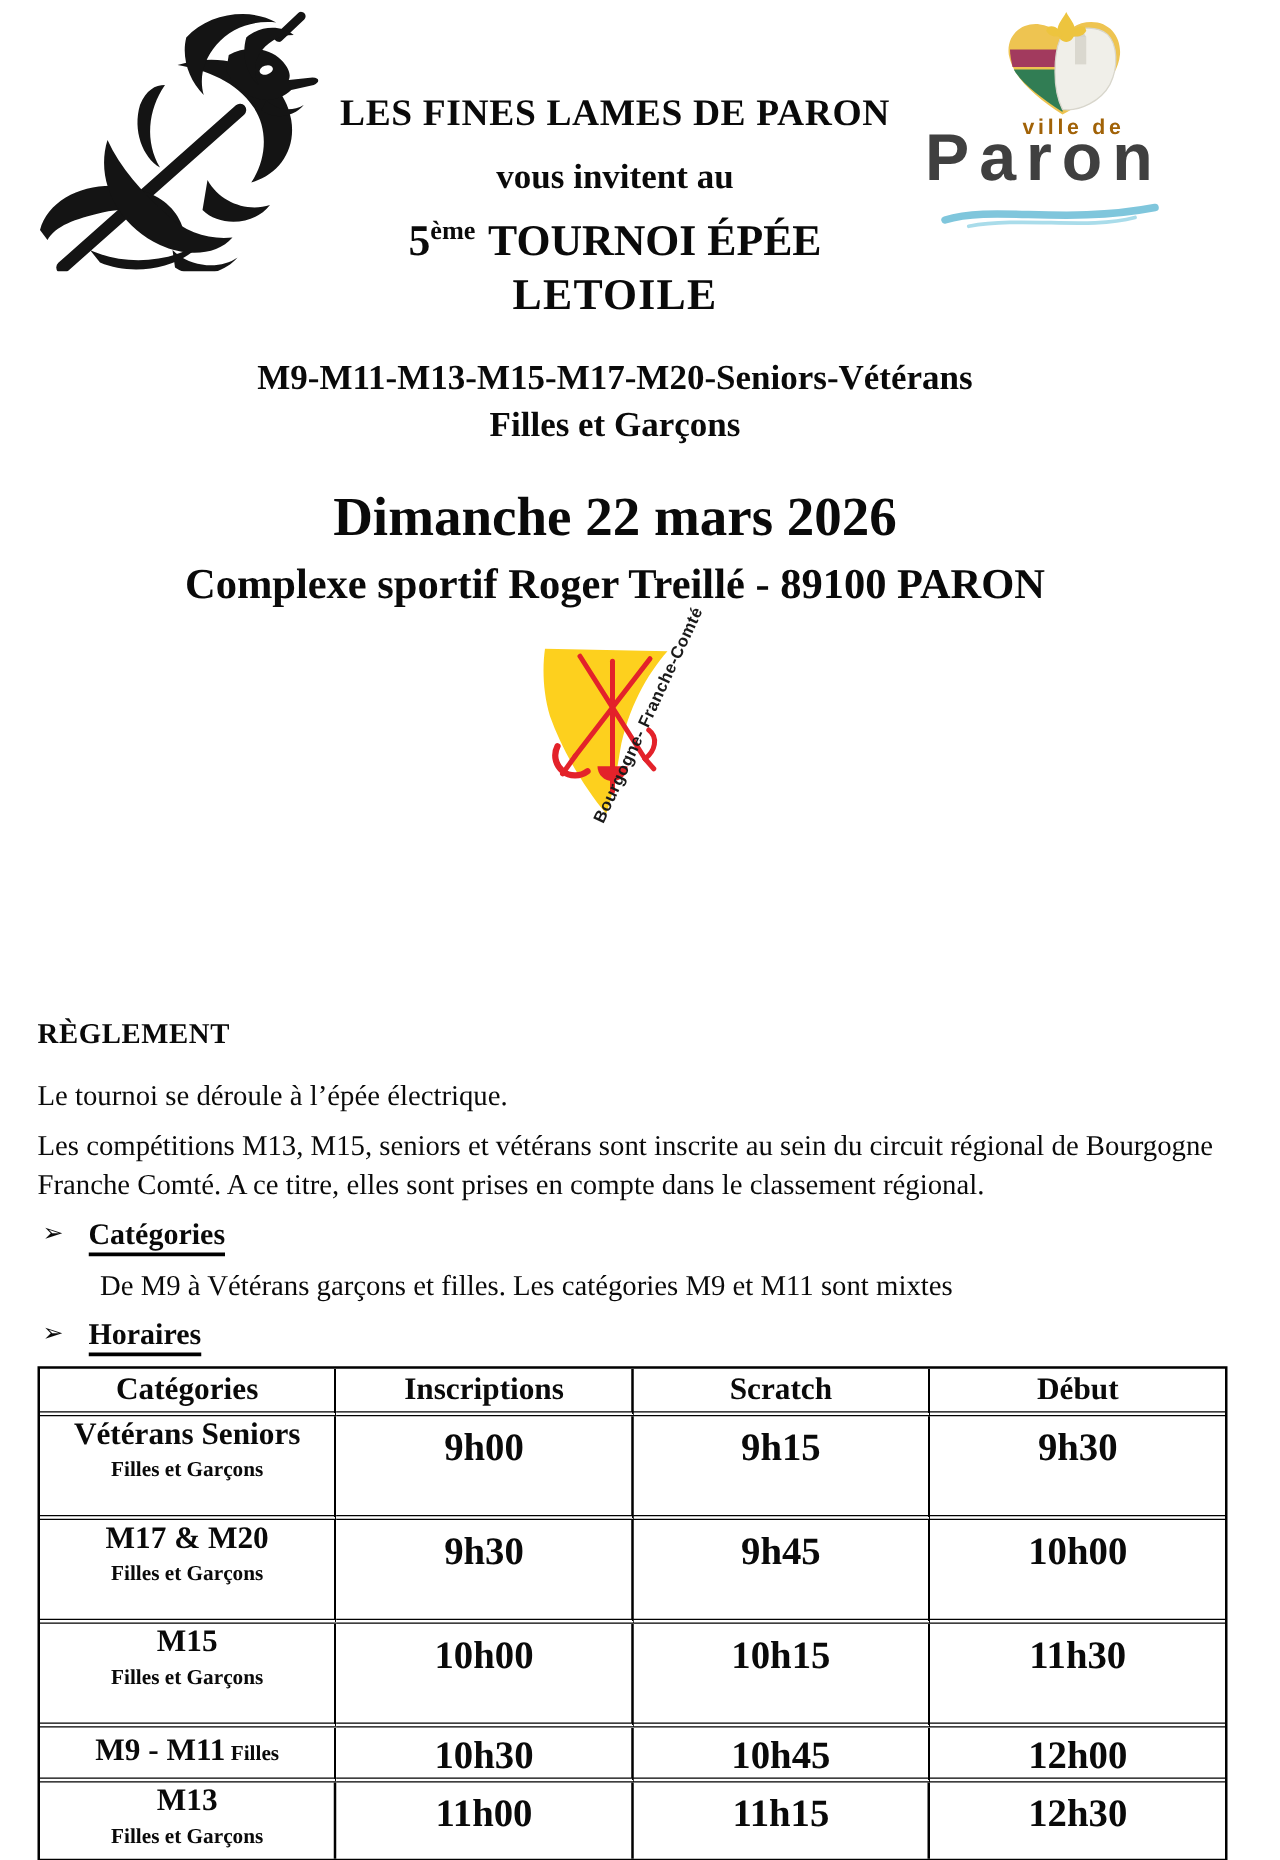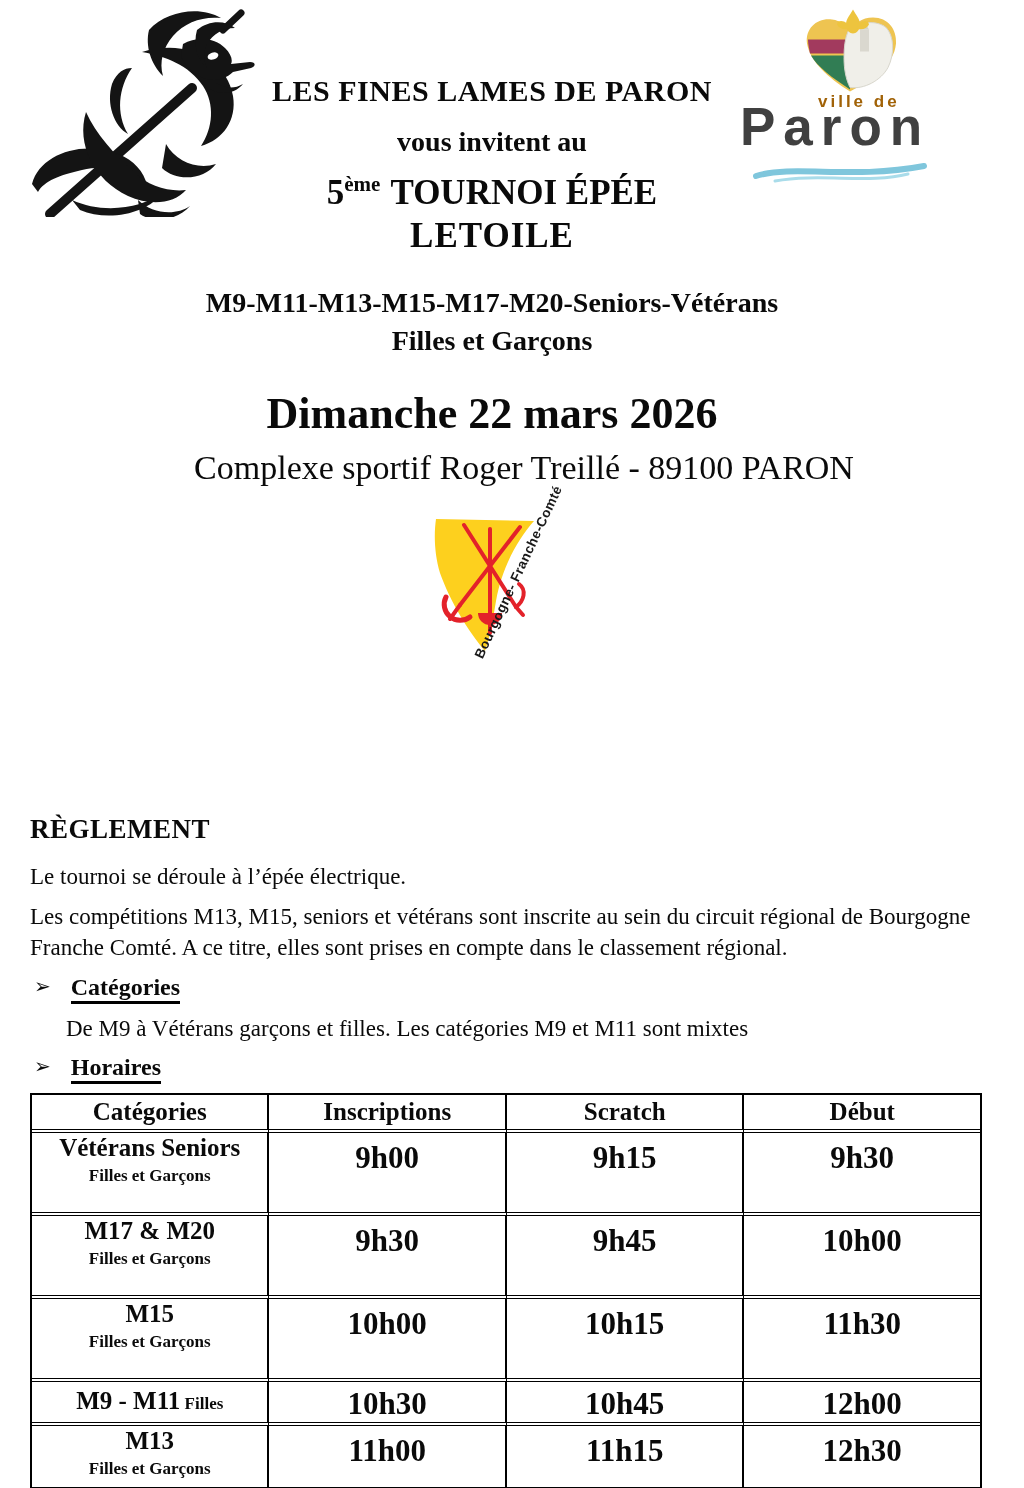--- a/index.html
+++ b/index.html
@@ -13,32 +13,32 @@
   .cc{position:absolute;left:0;width:984px;text-align:center;}
   .h-club{top:34px;font-size:30px;font-weight:bold;letter-spacing:.5px;margin-top:40px;}
   .h-invite{top:106px;font-size:28px;font-weight:bold;margin-top:20px;}
   .h-tournoi{top:172px;font-size:35px;font-weight:bold;}
   .h-tournoi sup{font-size:60%;vertical-align:super;}
   .t-rest{margin-left:10px;}
   .h-letoile{top:216px;font-size:35px;font-weight:bold;letter-spacing:1px;}
   .h-cats1{top:287px;font-size:28px;font-weight:bold;}
   .h-cats2{top:325px;font-size:28px;font-weight:bold;}
   .h-date{top:388px;font-size:44px;font-weight:bold;}
-  .h-venue{top:449px;font-size:34px;font-weight:normal;padding-left:32px;}
+  .h-venue{top:449px;font-size:34px;font-weight:bold;}
   
   .intro{left:30px;top:698px;width:956px;font-size:23px;line-height:31.5px;text-align:justify;}
-  .reg-head{left:30px;top:814px;font-size:27px;font-weight:bold;letter-spacing:.5px;}
+  .reg-head{left:30px;top:814px;font-size:23px;font-weight:bold;letter-spacing:.5px;}
   .reg-p1{left:30px;top:864px;font-size:23px;}
   .reg-p2{left:30px;top:901px;width:950px;font-size:23px;line-height:31px;}
   .bullet{left:34px;font-size:24px;font-weight:bold;}
   .bullet .arrow{font-family:"DejaVu Sans",sans-serif;font-size:20px;font-weight:normal;margin-right:14px;vertical-align:2px;}
   .bullet .blabel{border-bottom:3px solid #000;padding-bottom:1px;}
   .b-cat{top:974px;}
   .b-hor{top:1054px;}
-  .cat-text{left:66px;top:1016px;font-size:23px;}
+  .cat-text{left:80px;top:1016px;font-size:23px;}
   
   .sched{left:30px;top:1093px;width:952px;border:2px solid #000;border-collapse:separate;border-spacing:0;table-layout:fixed;}
   .sched th,.sched td{border-right:2px solid #000;border-bottom:4px double #000;padding:0;}
   .sched th:last-child,.sched td:last-child{border-right:none;}
   .sched tbody tr:last-child td{border-bottom:none;}
   .sched th{height:34px;font-size:25px;font-weight:bold;vertical-align:middle;text-align:center;width:25%;}
   .sched td{vertical-align:top;text-align:center;}
   .row-tall td{height:72px;}
   .row-short td{height:36px;}
   .row-medium td{height:54px;}

